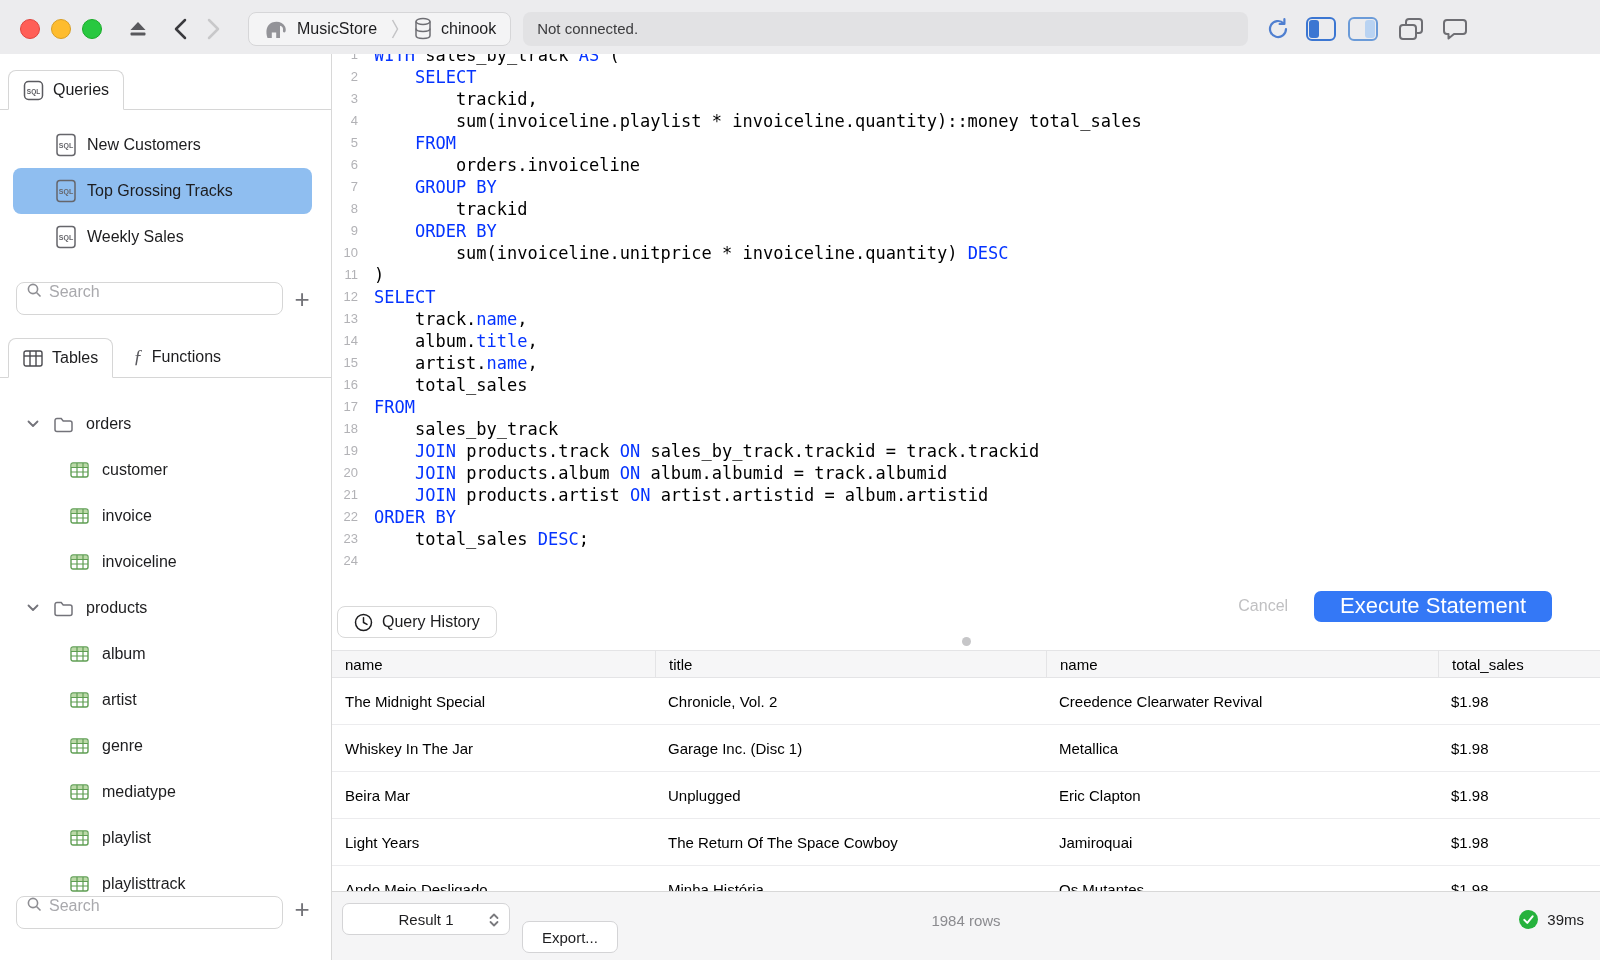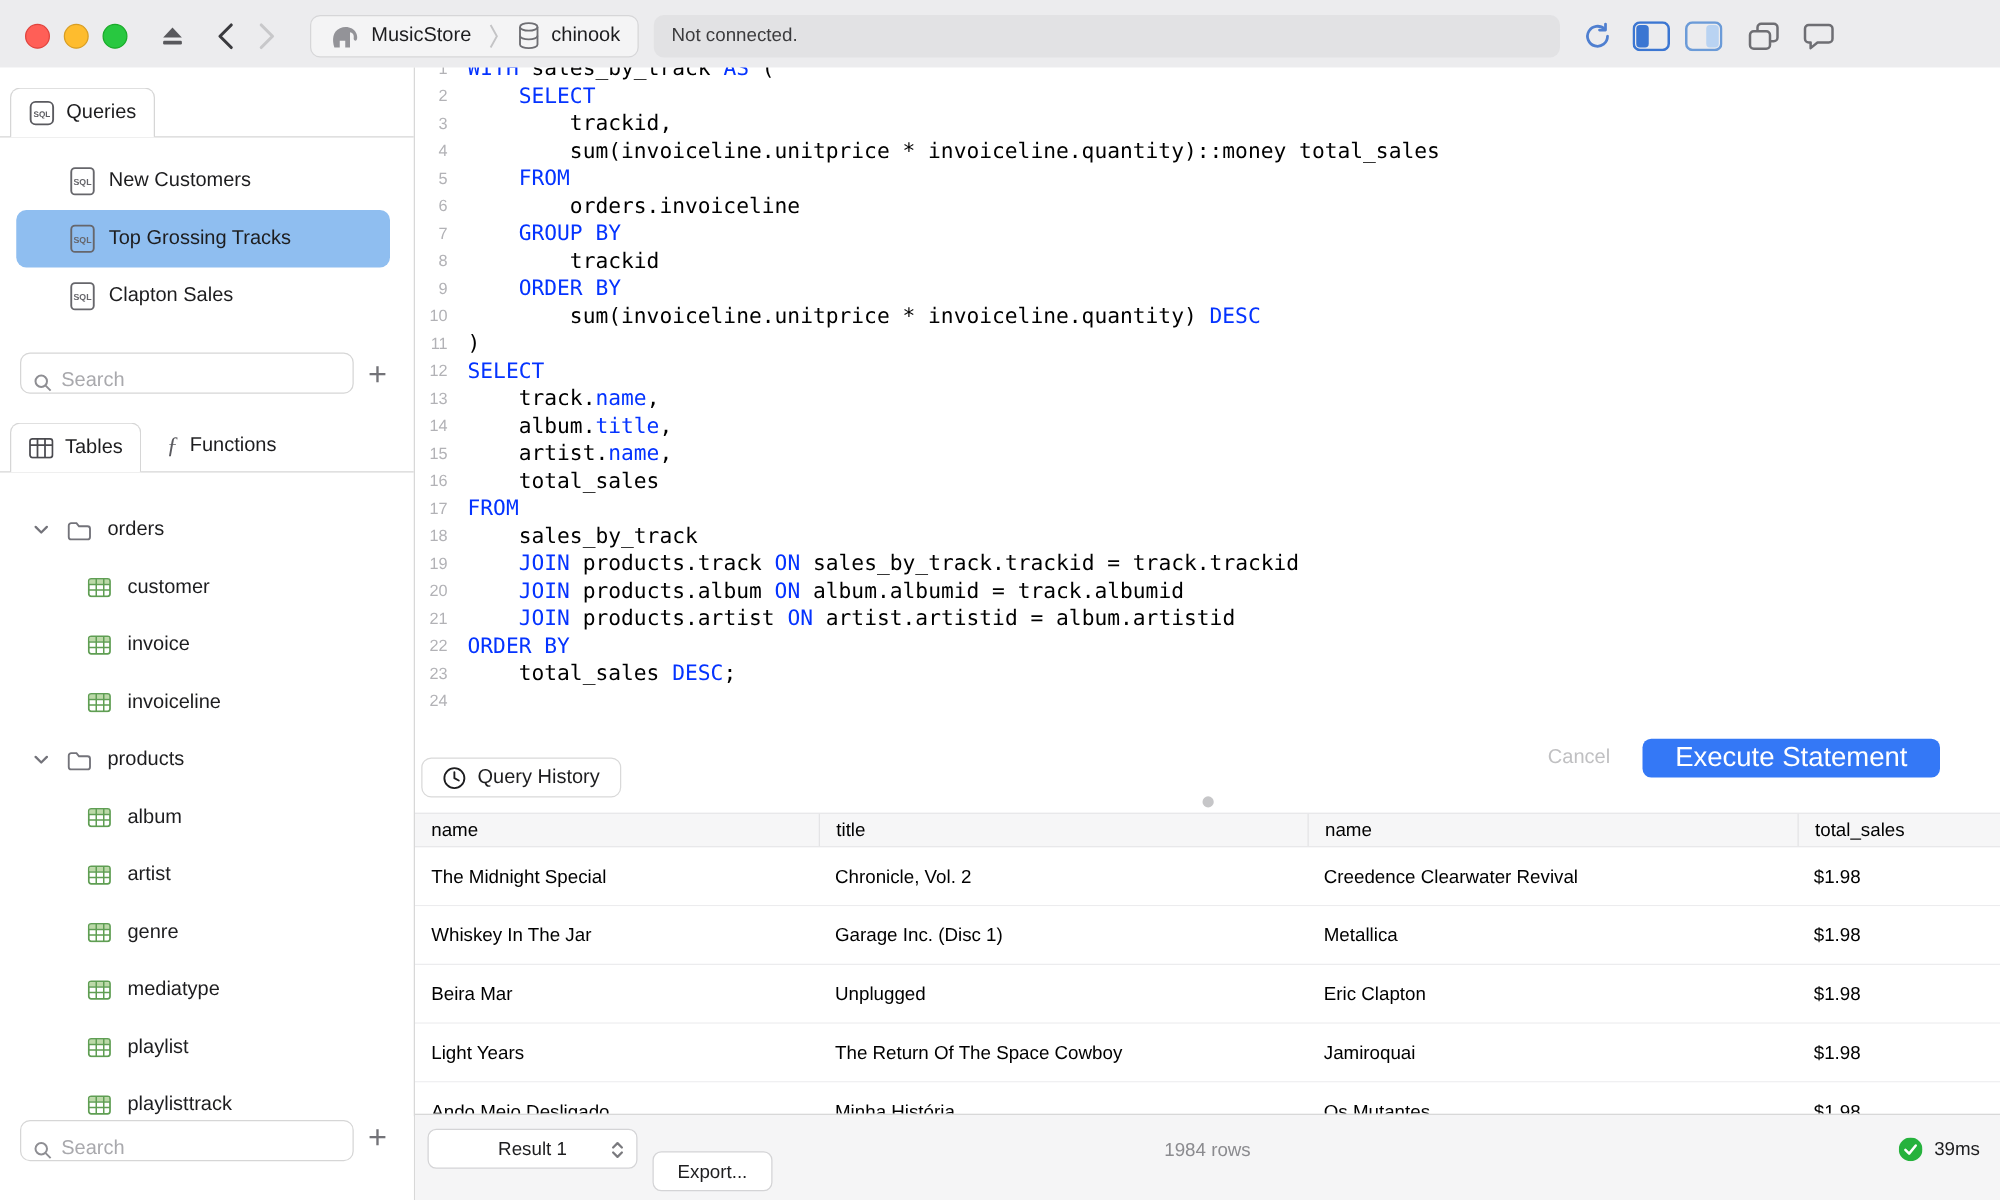--- a/index.html
+++ b/index.html
@@ -47,21 +47,21 @@
   .tab.plain { margin-left:6px; }
   .fx-glyph { font-style:italic; font-size:19px; color:#5a5a5f;
               font-family:"Liberation Serif", serif; }
   .query-list { padding-top:12px; }
   .query-item { height:46px; display:flex; align-items:center; gap:10px;
                 padding-left:42px; margin:0 19px 0 13px; border-radius:8px;
                 font-size:16px; }
   .query-item.selected { background:var(--selection,#8fbef0); }
   .search-row { display:flex; align-items:center; margin-top:22px; padding-left:16px; }
   .search-field { width:267px; height:33px; border:1px solid #d6d6d6; border-radius:8px;
-                  display:flex; align-items:flex-end; padding-left:10px; gap:7px;
+                  display:flex; align-items:flex-start; padding-left:10px; gap:7px;
                   background:#fff; }
   .search-field input { border:none; outline:none; font-size:16px; width:200px;
                         background:transparent; color:#1d1d1f;
                         font-family:"Liberation Sans", sans-serif; }
   .search-field input::placeholder { color:#a9a9ad; }
   .add-btn { margin-left:6px; width:26px; font-size:26px; line-height:26px;
              color:#737378; background:none; border:none; }
   .tree { padding-top:23px; }
   .tree-row { height:46px; display:flex; align-items:center; font-size:16px; }
   .tree-row.schema { padding-left:27px; }
@@ -239,21 +239,21 @@
   </span>
 <span>Top Grossing Tracks</span>
       </div>
       <div class="query-item">
   <span class="ticon">
     <svg width="22" height="24" viewBox="0 0 22 24">
             <rect x="2" y="1.5" width="18" height="21" rx="3" fill="none" stroke="#66666b" stroke-width="1.5"></rect>
             <text x="11" y="15" text-anchor="middle" font-size="7" font-weight="bold" fill="#66666b" font-family="Liberation Sans, sans-serif">SQL</text>
           </svg>
   </span>
-<span>Clapton Sales</span>
+<span>Weekly Sales</span>
       </div>
     </div>
 
   <div class="search-row">
     <div class="search-field">
       <span class="ticon">
         <svg width="15" height="15" viewBox="0 0 15 15" fill="none" stroke="#8e8e93" stroke-width="1.6">
             <circle cx="6" cy="6" r="4.6"></circle>
             <line x1="9.5" y1="9.5" x2="13.5" y2="13.5"></line>
           </svg>
@@ -426,21 +426,21 @@
         <div class="code-row">
           <span class="ln">2</span>
           <span class="lc"><span>    </span><span class="k">SELECT</span></span>
         </div>
         <div class="code-row">
           <span class="ln">3</span>
           <span class="lc"><span>        trackid,</span></span>
         </div>
         <div class="code-row">
           <span class="ln">4</span>
-          <span class="lc"><span>        sum(invoiceline.unitprice * invoiceline.quantity)::money total_sales</span></span>
+          <span class="lc"><span>        sum(invoiceline.playlist * invoiceline.quantity)::money total_sales</span></span>
         </div>
         <div class="code-row">
           <span class="ln">5</span>
           <span class="lc"><span>    </span><span class="k">FROM</span></span>
         </div>
         <div class="code-row">
           <span class="ln">6</span>
           <span class="lc"><span>        orders.invoiceline</span></span>
         </div>
         <div class="code-row">

